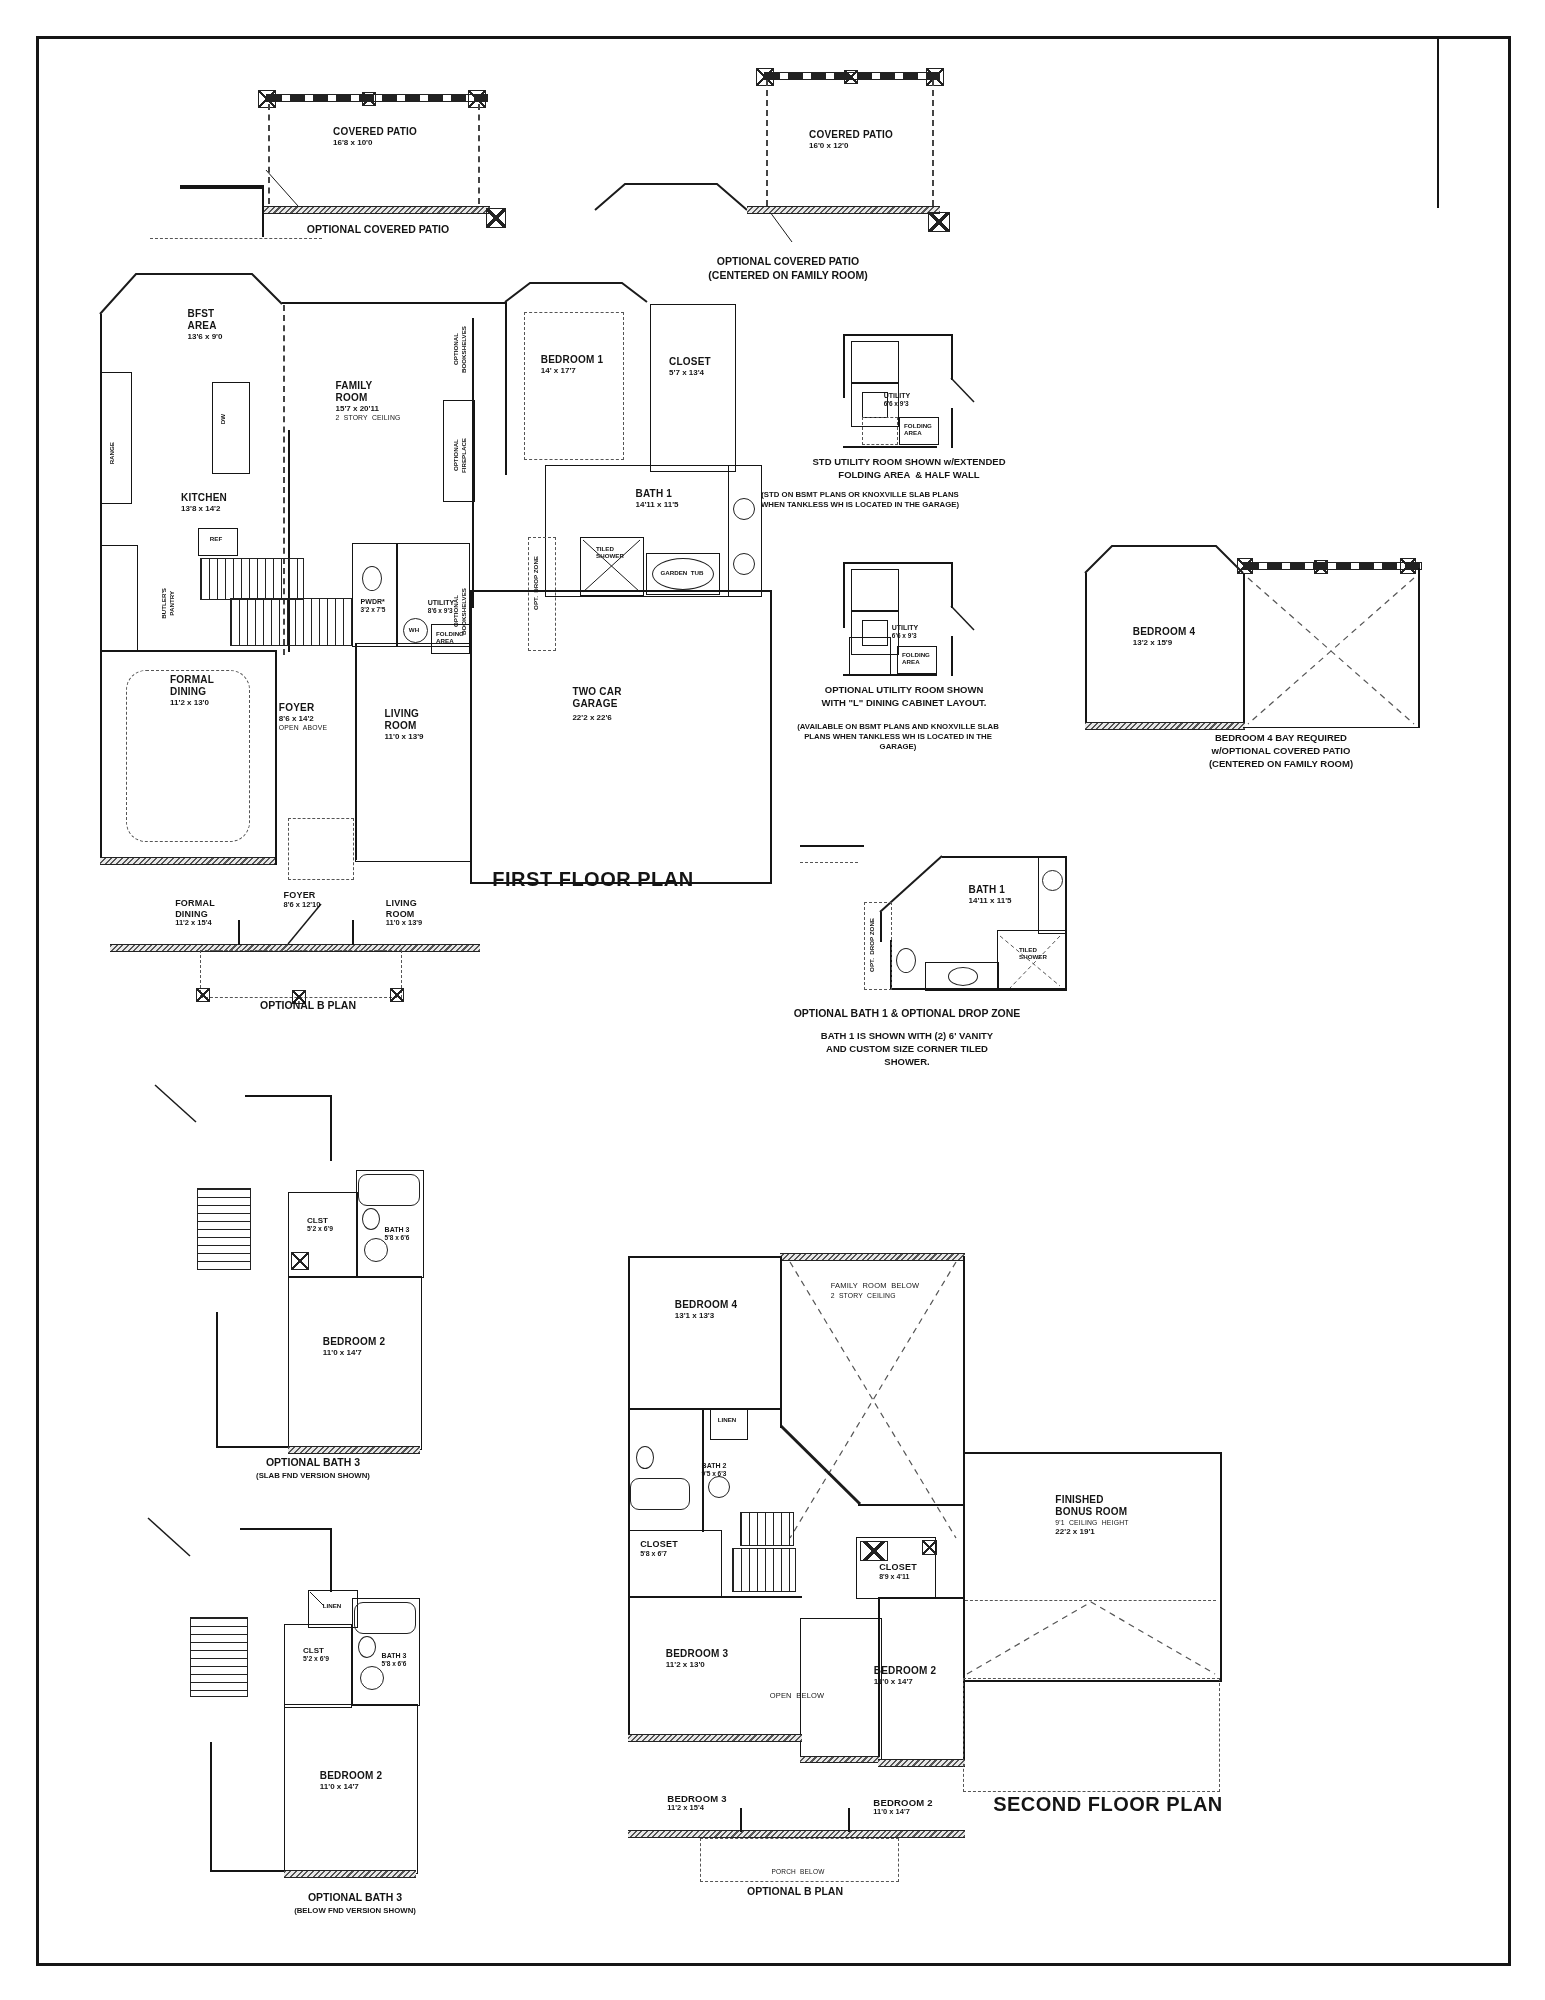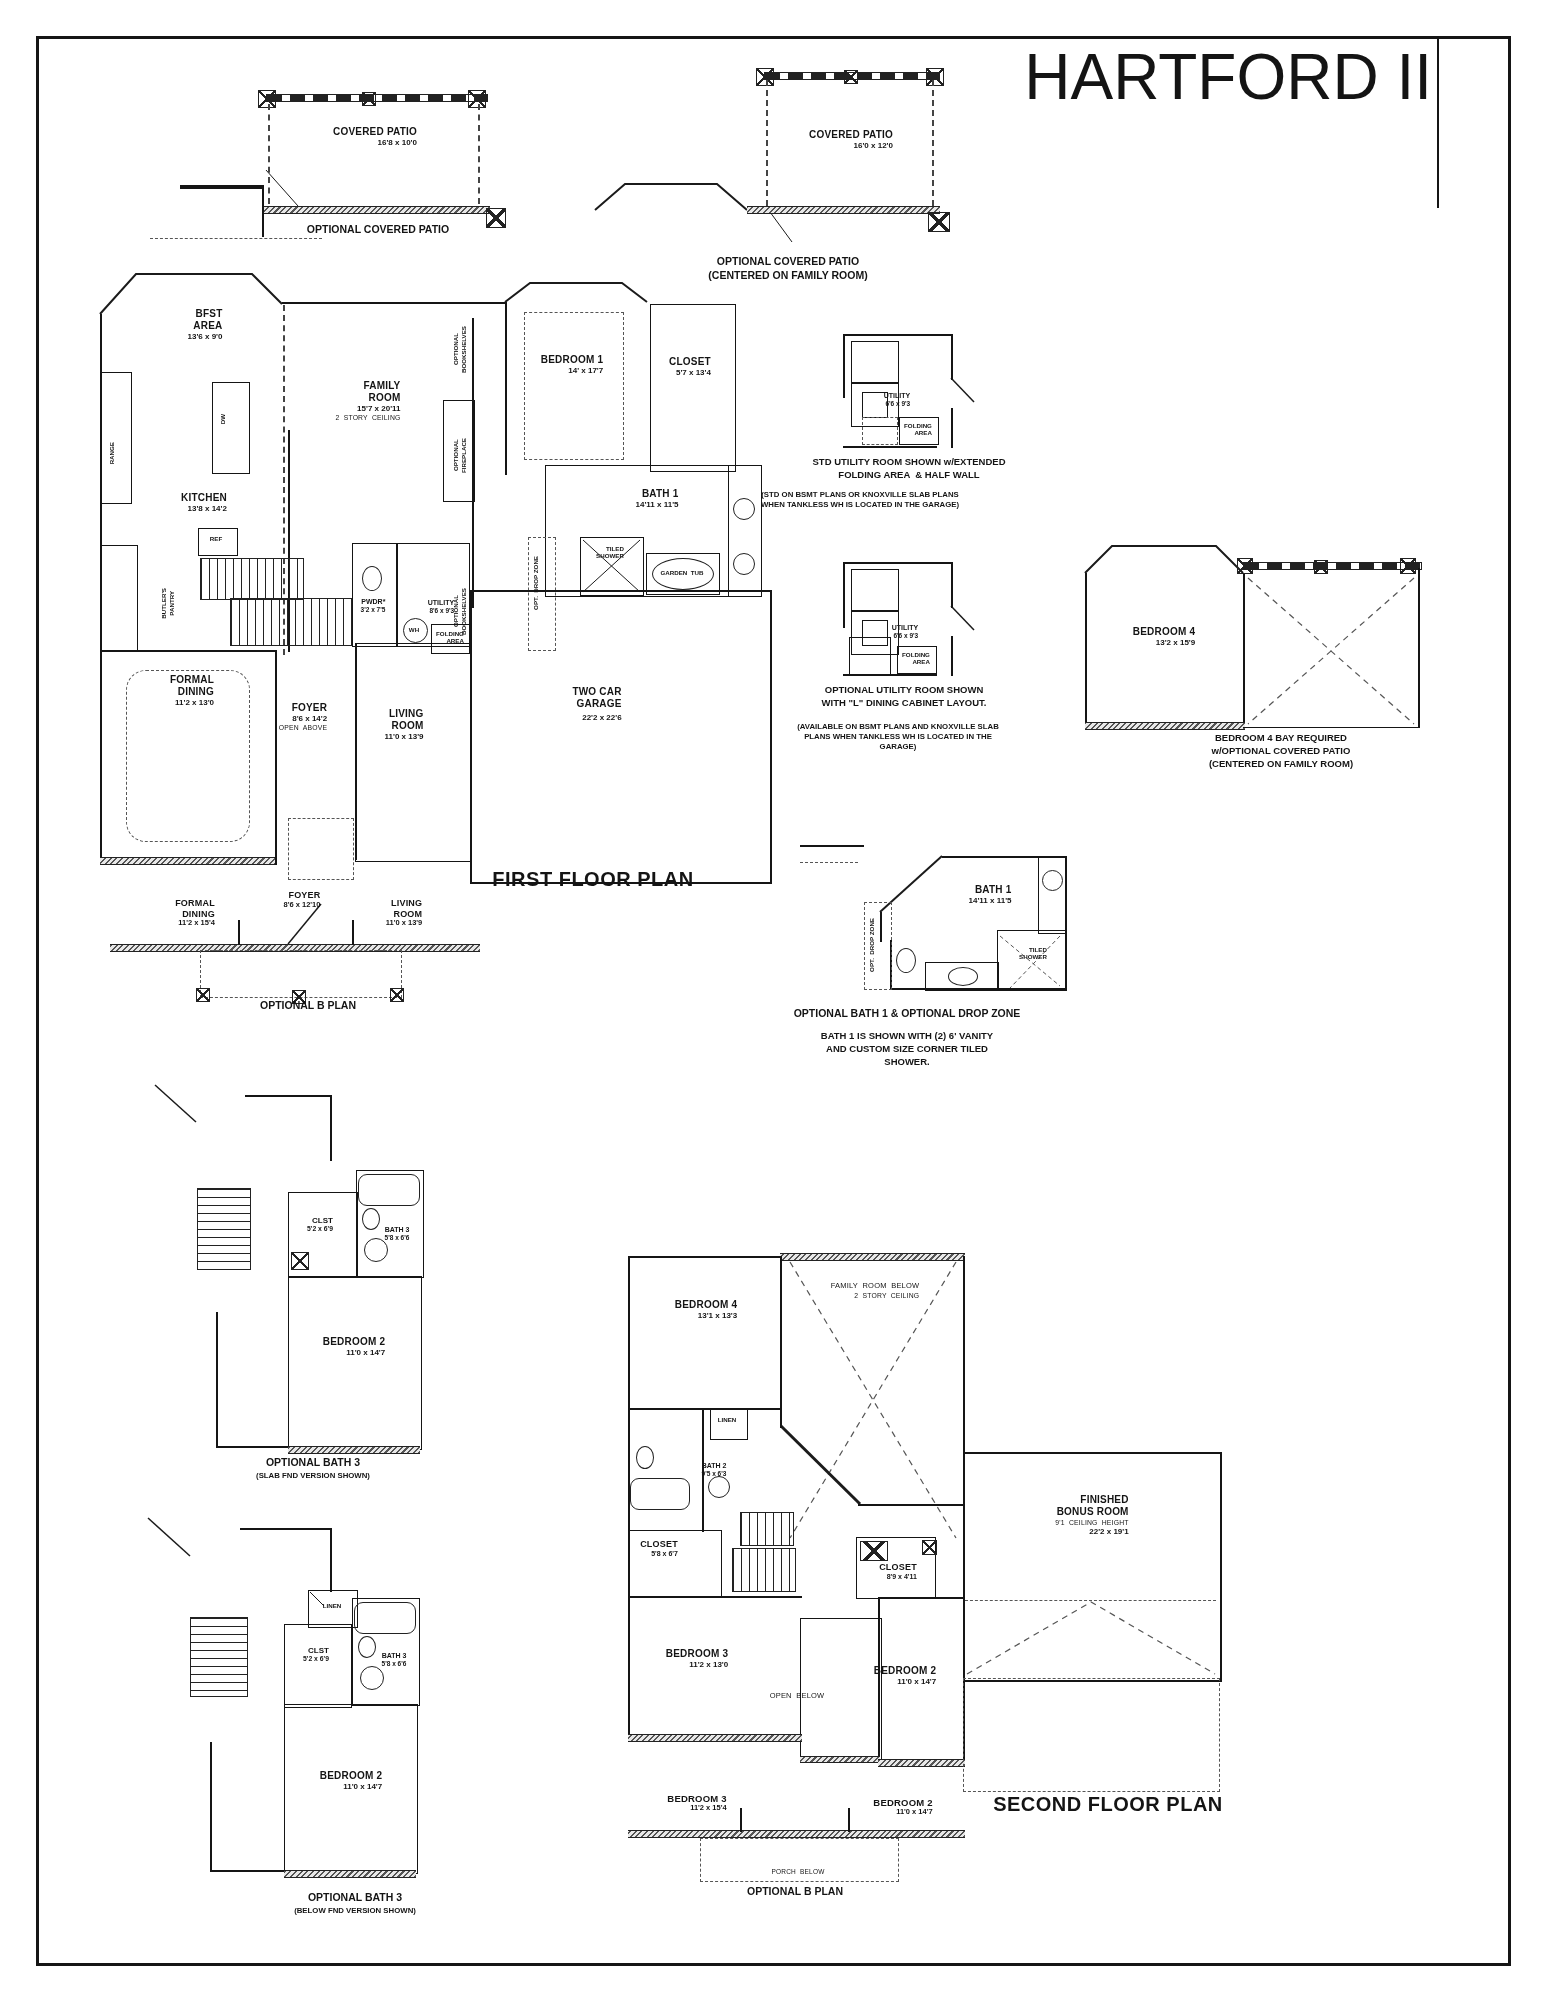--- a/index.html
+++ b/index.html
@@ -14,40 +14,39 @@
   .dsh{position:absolute;border:1.2px dashed #555}
   .hd{position:absolute;border-top:1.6px dashed #555;height:0}
   .vd{position:absolute;border-left:2px dashed #444;width:0}
   .hwall{position:absolute;height:6px;border-top:1.2px solid #222;border-bottom:1.2px solid #222;background:repeating-linear-gradient(-45deg,#555 0 1.5px,#e8e8e8 1.5px 4px)}
   .band{position:absolute;height:6px;border:1px solid #222;background:repeating-linear-gradient(90deg,#222 0 15px,#fff 15px 23px)}
   .stairsV{position:absolute;border:1.2px solid #222;background:repeating-linear-gradient(90deg,#222 0 1.2px,transparent 1.2px 8px)}
   .stairsH{position:absolute;border:1.2px solid #222;background:repeating-linear-gradient(180deg,#222 0 1.2px,transparent 1.2px 8px)}
   .xbox{position:absolute;border:1.4px solid #222;background:linear-gradient(45deg,transparent 44%,#222 44% 56%,transparent 56%),linear-gradient(135deg,transparent 44%,#222 44% 56%,transparent 56%)}
   .circ{position:absolute;border:1.4px solid #222;border-radius:50%}
   .tub{position:absolute;border:1.4px solid #222;border-radius:9px}
-  .lbl{position:absolute;transform:translateX(-50%);text-align:right;font-size:10px;font-weight:700;line-height:1.18;white-space:pre;letter-spacing:.2px}
+  .lbl{position:absolute;transform:translateX(-50%);text-align:left;font-size:10px;font-weight:700;line-height:1.18;white-space:pre;letter-spacing:.2px}
   .lbl .d{display:block;font-size:8px;letter-spacing:0;font-weight:700}
   .lbl .n{display:block;font-size:6.8px;font-weight:400;margin-top:1px}
   .lbl.tiny{font-size:6.2px;letter-spacing:0}
   .lbl.t7{font-size:7px;letter-spacing:0}
   .lbl.light{font-weight:400;font-size:7.5px}
   .vlbl{position:absolute;writing-mode:vertical-rl;transform:rotate(180deg);font-size:6.2px;font-weight:700;white-space:pre;line-height:1.25;text-align:center}
   .cap{position:absolute;transform:translateX(-50%);text-align:center;font-size:10.5px;font-weight:700;white-space:pre;line-height:1.35}
   .cap.small{font-size:7.8px;line-height:1.3}
   .cap.c95{font-size:9.5px}
   .plan-cap{position:absolute;transform:translateX(-50%);text-align:center;font-size:20px;font-weight:700;white-space:nowrap;letter-spacing:.5px}
   svg.ovr{position:absolute;left:0;top:0}
 </style>
 </head>
 <body>
 
 <div class="page">
   <div class="frame"></div>
   <div class="vl" style="left:1437px;top:36px;height:172px"></div>
-  <div class="title">HARTFORD II</div>
 
   <svg class="ovr" width="1545" height="2000">
     <polyline points="100,314 136,274 252,274 282,304" fill="none" stroke="#1b1b1b" stroke-width="2"></polyline>
     <polyline points="595,210 625,184 717,184 747,210" fill="none" stroke="#1b1b1b" stroke-width="2"></polyline>
     <polyline points="505,302 530,283 622,283 647,302" fill="none" stroke="#1b1b1b" stroke-width="2"></polyline>
     <polyline points="1085,573 1112,546 1216,546 1243,573" fill="none" stroke="#1b1b1b" stroke-width="2"></polyline>
     <line x1="1248" y1="578" x2="1414" y2="724" stroke="#555" stroke-width="1.2" stroke-dasharray="6,5"></line>
     <line x1="1414" y1="578" x2="1248" y2="724" stroke="#555" stroke-width="1.2" stroke-dasharray="6,5"></line>
     <line x1="790" y1="1262" x2="956" y2="1538" stroke="#555" stroke-width="1.2" stroke-dasharray="6,5"></line>
     <line x1="956" y1="1262" x2="790" y2="1538" stroke="#555" stroke-width="1.2" stroke-dasharray="6,5"></line>

